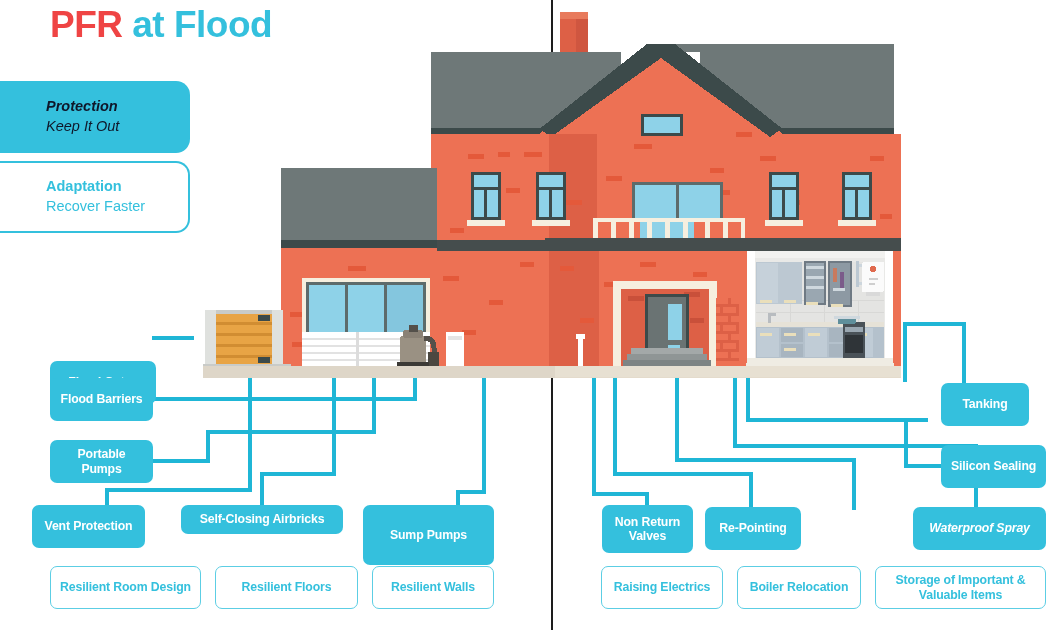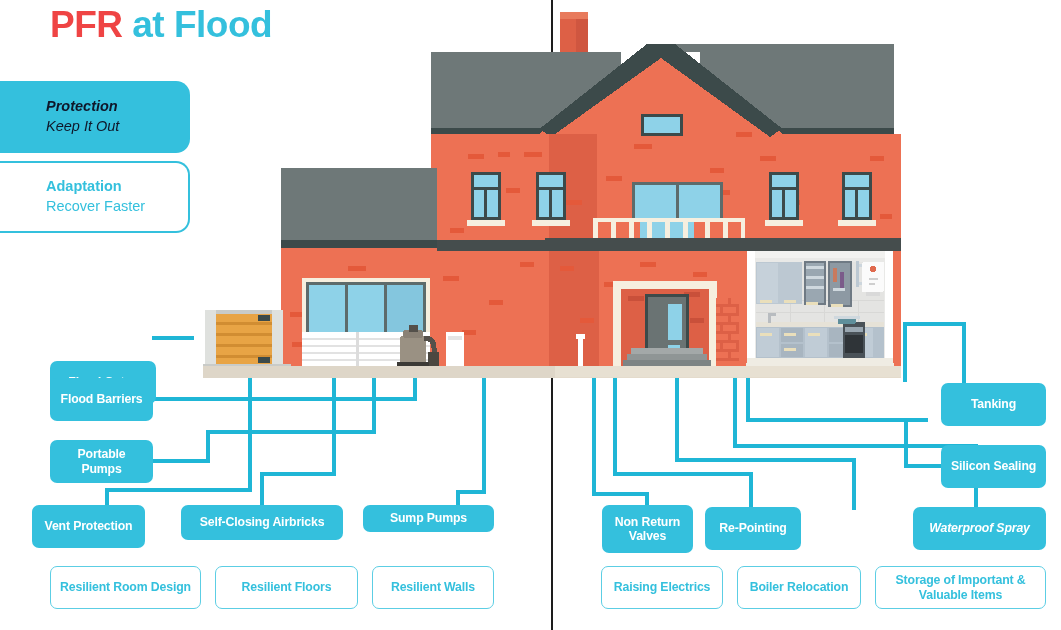--- a/index.html
+++ b/index.html
@@ -456,28 +456,28 @@
 
   </svg>
 
   <div id="divider"></div>
 
   <div class="box solid" style="left:50px;top:317px;width:106px;height:43px;margin-top:44px;">Flood Gates</div>
   <div class="box solid" style="left:50px;top:378px;width:103px;height:43px;">Flood Barriers</div>
   <div class="box solid" style="left:50px;top:440px;width:103px;height:43px;">Portable Pumps</div>
 
   <div class="box solid" style="left:32px;top:505px;width:113px;height:43px;">Vent Protection</div>
-  <div class="box solid" style="left:181px;top:505px;width:162px;height:35px;">Self-Closing Airbricks</div>
-  <div class="box solid" style="left:363px;top:505px;width:131px;height:27px;">Sump Pumps</div>
+  <div class="box solid" style="left:181px;top:505px;width:162px;height:29px;">Self-Closing Airbricks</div>
+  <div class="box solid" style="left:363px;top:505px;width:131px;height:60px;">Sump Pumps</div>
 
   <div class="box outline" style="left:50px;top:566px;width:151px;height:43px;">Resilient Room Design</div>
   <div class="box outline" style="left:215px;top:566px;width:143px;height:43px;">Resilient Floors</div>
   <div class="box outline" style="left:372px;top:566px;width:122px;height:43px;">Resilient Walls</div>
 
-  <div class="box solid" style="left:941px;top:383px;width:105px;height:43px;">Tanking</div>
+  <div class="box solid" style="left:941px;top:383px;width:88px;height:43px;">Tanking</div>
   <div class="box solid" style="left:941px;top:445px;width:105px;height:43px;">Silicon Sealing</div>
 
   <div class="box solid" style="left:602px;top:505px;width:91px;height:48px;">Non Return Valves</div>
   <div class="box solid" style="left:705px;top:507px;width:96px;height:43px;">Re-Pointing</div>
   <div class="box solid" style="left:913px;top:507px;width:133px;height:43px;font-style:italic;">Waterproof Spray</div>
 
   <div class="box outline" style="left:601px;top:566px;width:122px;height:43px;">Raising Electrics</div>
   <div class="box outline" style="left:737px;top:566px;width:124px;height:43px;">Boiler Relocation</div>
   <div class="box outline" style="left:875px;top:566px;width:171px;height:43px;">Storage of Important &amp; Valuable Items</div>
 

